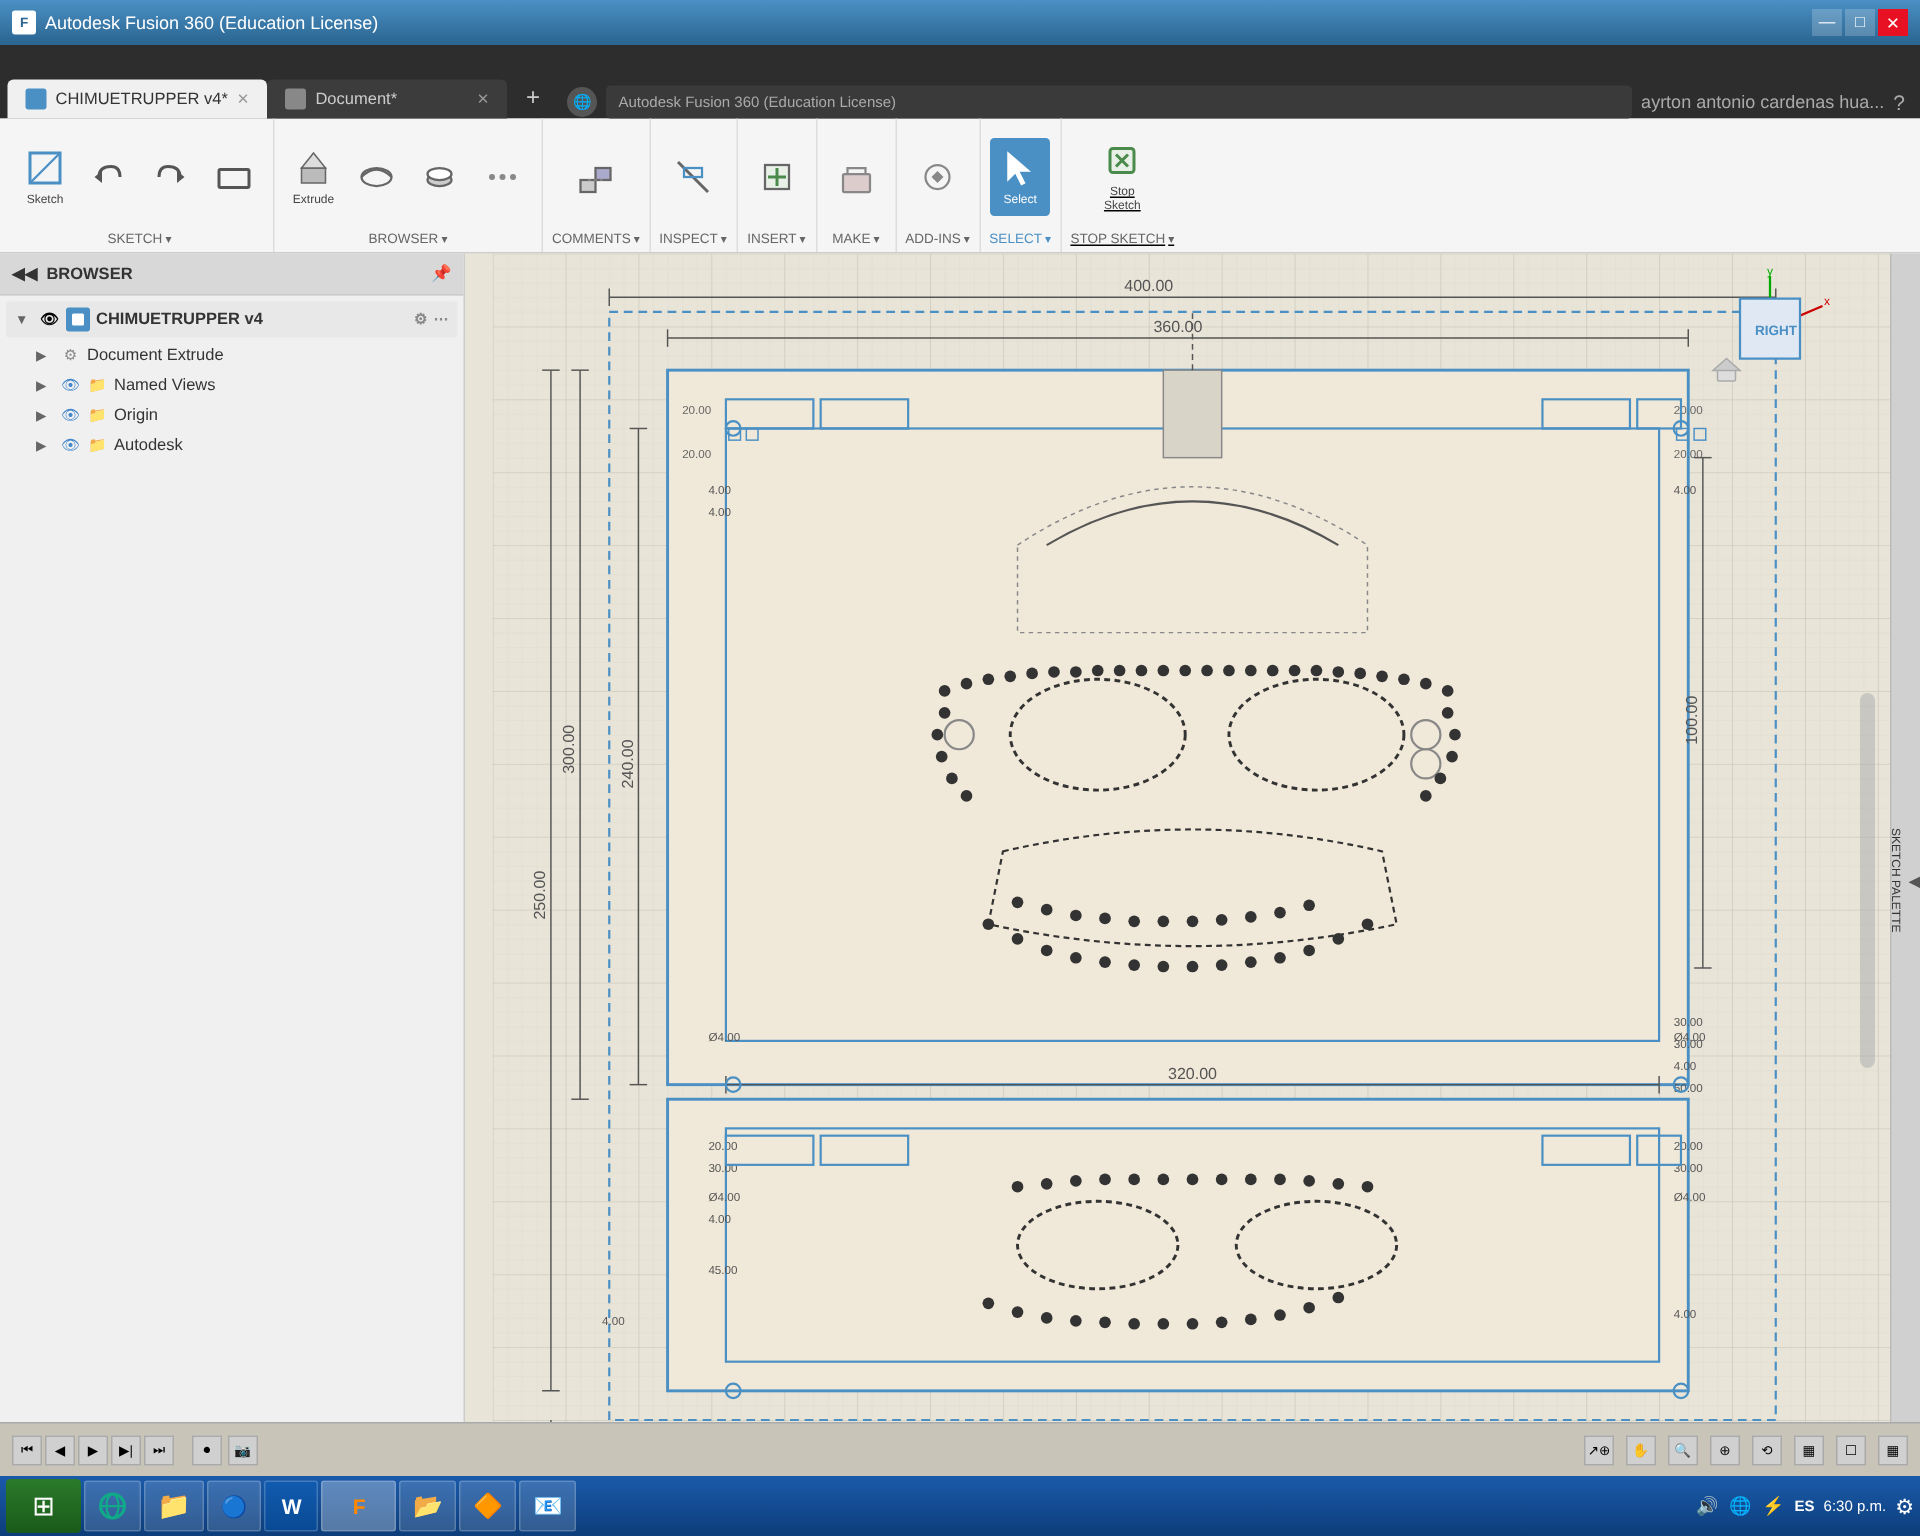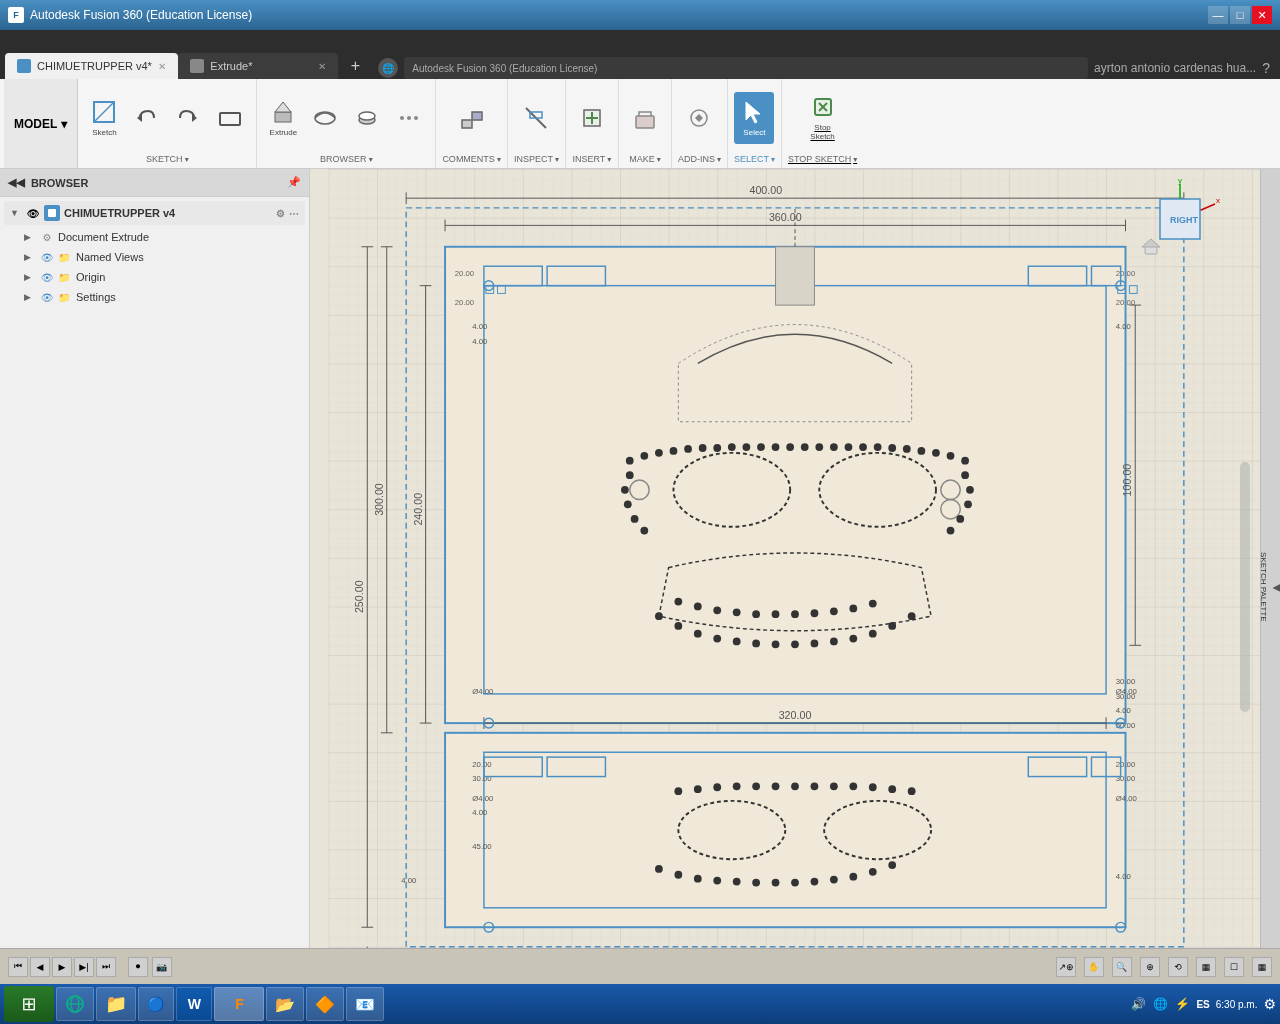--- a/index.html
+++ b/index.html
@@ -191,43 +191,39 @@
 </div>
 
 <div id="tabbar">
   <div class="tab active">
     <div class="tab-icon"></div>
     <span>CHIMUETRUPPER v4*</span>
     <span class="tab-close">✕</span>
   </div>
   <div class="tab">
     <div class="tab-icon" style="background:#888;"></div>
-    <span>Extrude*</span>
+    <span>Document*</span>
     <span class="tab-close">✕</span>
   </div>
   <div class="tab-add">+</div>
 
   <div style="flex:1; display:flex; align-items:center; padding:0 10px; gap:6px;">
     <div style="width:20px;height:20px;background:#555;border-radius:50%;display:flex;align-items:center;justify-content:center;color:white;font-size:10px;">🌐</div>
     <div style="flex:1;height:22px;background:#3a3a3a;border-radius:3px;padding:0 8px;display:flex;align-items:center;color:#aaa;font-size:10px;">
       <span>Autodesk Fusion 360 (Education License)</span>
     </div>
     <div style="color:#aaa;font-size:12px;cursor:pointer;text-align:center;">
       ayrton antonio cardenas hua...
     </div>
     <div style="color:#aaa;font-size:14px;cursor:pointer;">?</div>
   </div>
 </div>
 
 <div id="toolbar">
 
-  <div id="model-dropdown">
-    <span>MODEL</span>
-    <span>▾</span>
-  </div>
 
   <div class="toolbar-section">
     <div class="toolbar-section-items">
       <button class="tb-btn">
         <div class="tb-btn-icon">
           <svg width="28" height="28" viewBox="0 0 28 28">
               <rect x="4" y="4" width="20" height="20" fill="none" stroke="#4a90c4" stroke-width="2"></rect>
               <line x1="4" y1="24" x2="24" y2="4" stroke="#4a90c4" stroke-width="1.5"></line>
             </svg>
         </div>
@@ -442,21 +438,21 @@
         <div class="tree-item">
           <span class="tree-expand">▶</span>
           <span class="tree-icon icon-eye">👁</span>
           <span class="tree-icon icon-folder">📁</span>
           <span class="tree-label">Origin</span>
         </div>
         <div class="tree-item">
           <span class="tree-expand">▶</span>
           <span class="tree-icon icon-eye">👁</span>
           <span class="tree-icon icon-folder">📁</span>
-          <span class="tree-label">Settings</span>
+          <span class="tree-label">Autodesk</span>
         </div>
       </div>
     </div>
 
     <div id="comments-panel">
       <span>💬</span>
       <span>COMMENTS</span>
       <span style="margin-left:auto;">+</span>
     </div>
   </div>

